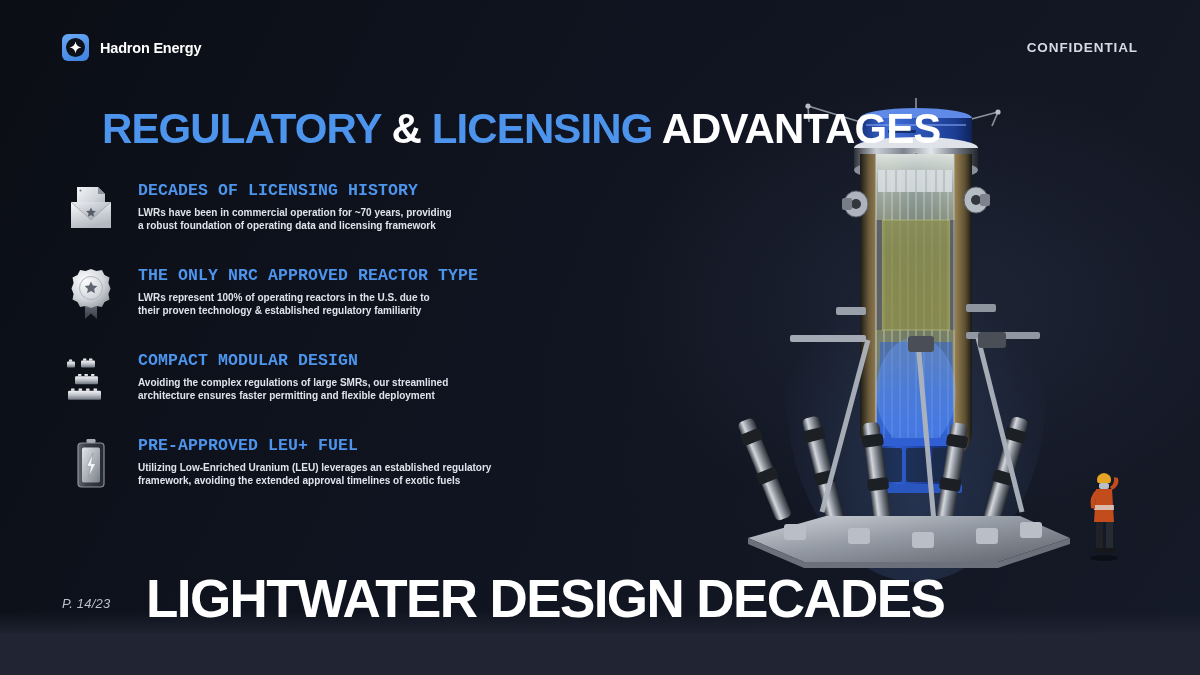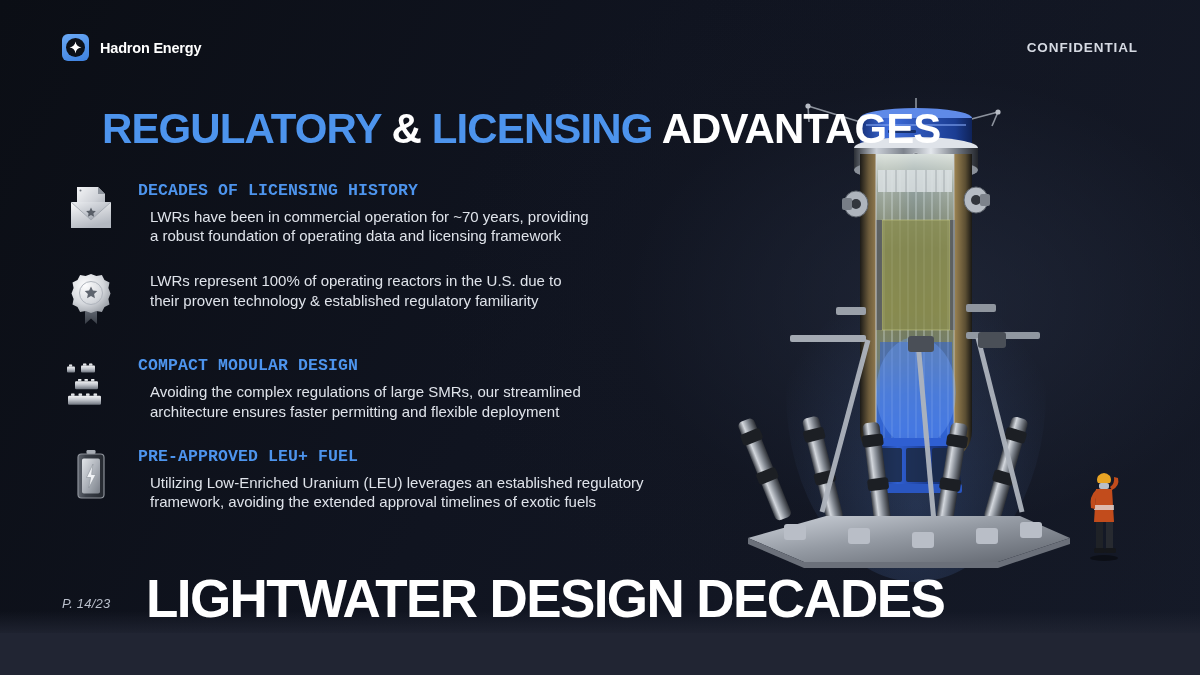--- a/index.html
+++ b/index.html
@@ -75,22 +75,22 @@
   .bullet-icon {
     width:58px; height:62px; flex:0 0 58px;
     display:flex; align-items:center; justify-content:center;
   }
   .bullet-text { padding-top:3px; }
   .bullet-head {
     font-size:16.5px; font-weight:bold; color:#4d94ed;
     letter-spacing:0.1px; margin-bottom:7px;font-family:Liberation Mono, monospace;
   }
   .bullet-body {
-    font-size:15px; color:#dfe3ea; line-height:1.28;
-    max-width:520px; white-space:pre-line; font-weight:400;margin-left:12px;
+    font-size:10px; color:#dfe3ea; line-height:1.28;
+    max-width:520px; white-space:pre-line; font-weight:700;
   }
 
   
   .page-num {
     position:absolute; left:62px; bottom:64px;
     font-size:13px; color:#b9bfcb; letter-spacing:0.2px; z-index:6;font-style:italic;
   }
   .big-title {
     position:absolute; left:146px; bottom:46px;
     font-size:53px; font-weight:bold; color:#ffffff;
@@ -181,20 +181,21 @@
           </defs>
 
           <path d="M19 36 L19 53 L25 47.5 L31 53 L31 36 Z" fill="url(#g_ribbon)"></path>
 
           <path d="M25 3 l5.4 2.1 5.5 -1.1 2.6 5 5 2.6 -1.1 5.5 2.1 5.4 -2.1 5.4 1.1 5.5 -5 2.6 -2.6 5 -5.5 -1.1 -5.4 2.1 -5.4 -2.1 -5.5 1.1 -2.6 -5 -5 -2.6 1.1 -5.5 -2.1 -5.4 2.1 -5.4 -1.1 -5.5 5 -2.6 2.6 -5 5.5 1.1 Z" fill="url(#g_seal)"></path>
           <circle cx="25" cy="22" r="11.5" fill="none" stroke="#b0b5bd" stroke-width="1"></circle>
           <path d="M25 15.5 l1.9 4.0 4.4 .5 -3.2 3.0 .85 4.3 -3.95 -2.2 -3.95 2.2 .85 -4.3 -3.2 -3.0 4.4 -.5 Z" fill="#5e646e"></path>
         </svg>
       </div>
       <div class="bullet-text">
+        <div class="bullet-head">THE ONLY NRC APPROVED REACTOR TYPE</div>
         <div class="bullet-body">LWRs represent 100% of operating reactors in the U.S. due to
 their proven technology &amp; established regulatory familiarity</div>
       </div>
     </div>
 
     <div class="bullet">
       <div class="bullet-icon">
         <svg width="52" height="50" viewBox="0 0 52 50" aria-hidden="true">
           <defs>
             <linearGradient id="g_brick" x1="0" y1="0" x2="0" y2="1">

